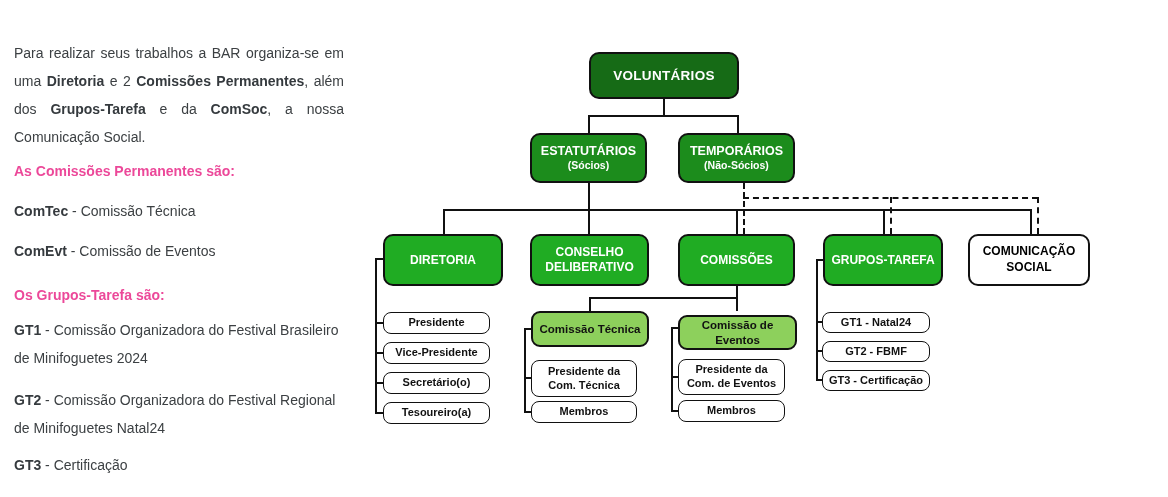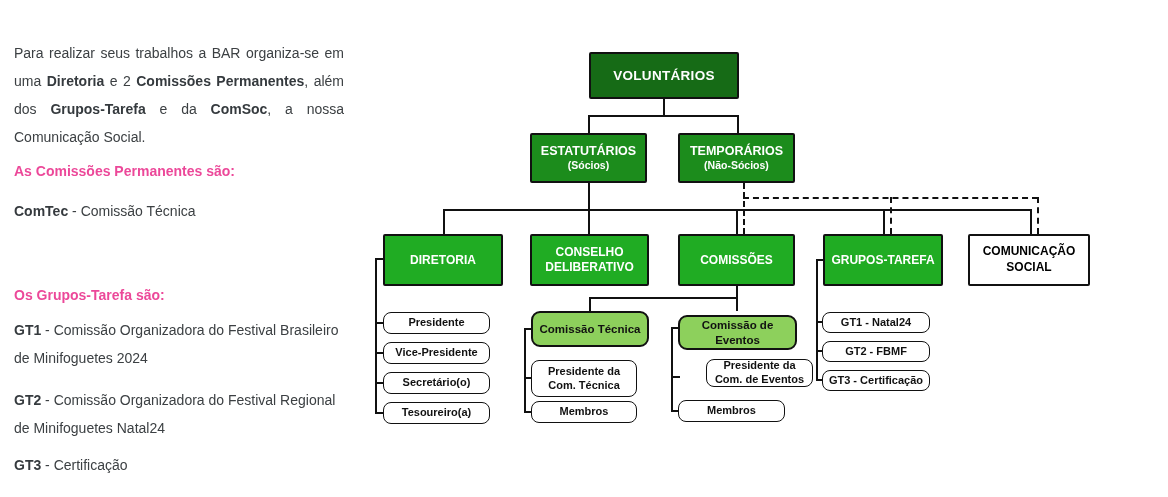--- a/index.html
+++ b/index.html
@@ -6,21 +6,21 @@
   .screen{position:relative;width:1168px;height:497px;background:#ffffff;overflow:hidden;
           font-family:"Liberation Sans", sans-serif;}
   
   .lp{position:absolute;left:14px;width:330px;color:#3c4043;font-size:14px;line-height:28px;}
   .lp b{font-weight:700;color:#353a3e;}
   .intro{text-align:justify;}
   .h-green{color:#ec4899;font-weight:700;}
   
   .node{position:absolute;box-sizing:border-box;display:flex;flex-direction:column;
         align-items:center;justify-content:center;text-align:center;font-weight:700;
-        border:2px solid #111;border-radius:2px;padding:2px 5px;}
+        border:2px solid #111;border-radius:10px;padding:2px 5px;}
   .n-root{background:#166b16;color:#fff;font-size:13.5px;letter-spacing:.3px;}
   .n-l2{background:#1c8c1c;color:#fff;font-size:12.5px;line-height:1.25;}
   .n-l2 .sub{font-size:10.5px;}
   .n-l3{background:#20ac23;color:#fff;font-size:12px;line-height:1.25;}
   .n-white{background:#fff;color:#000000;font-size:12px;line-height:1.3;}
   .n-light{background:#8dd05c;color:#111;font-size:11.5px;line-height:1.25;border-radius:9px;}
   .n-sub{background:#fff;color:#111;font-size:11px;line-height:1.25;
          border:1.5px solid #111;border-radius:8px;}
   
   .lh{position:absolute;height:0;border-top:2px solid #111;}
@@ -32,20 +32,21 @@
 <body>
 
 <div class="screen">
 
   <div class="lp intro" style="top:39px"><span>Para realizar seus trabalhos a BAR organiza-se em uma </span><b>Diretoria</b><span> e 2 </span><b>Comissões Permanentes</b><span>, além dos </span><b>Grupos-Tarefa</b><span> e da </span><b>ComSoc</b><span>, a nossa Comunicação Social.</span></div>
 
   <div class="lp h-green" style="top:157px">As Comissões Permanentes são:</div>
 
   <div class="lp" style="top:197px"><b>ComTec</b><span> - Comissão Técnica</span></div>
 
+  <div class="lp" style="top:237px"><b>ComEvt</b><span> - Comissão de Eventos</span></div>
 
   <div class="lp h-green" style="top:281px">Os Grupos-Tarefa são:</div>
 
   <div class="lp" style="top:316px"><b>GT1</b><span> - Comissão Organizadora do Festival Brasileiro de Minifoguetes 2024</span></div>
 
   <div class="lp" style="top:386px"><b>GT2</b><span> - Comissão Organizadora do Festival Regional de Minifoguetes Natal24</span></div>
 
   <div class="lp" style="top:451px"><b>GT3</b><span> - Certificação</span></div>
 
   <div class="lv" style="left:663px;top:99px;height:17px"></div>
@@ -140,21 +141,21 @@
   <div class="node n-sub" style="left:531px;top:360px;width:106px;height:37px">
     <span>Presidente da Com. Técnica</span>
   </div>
   <div class="node n-sub" style="left:531px;top:401px;width:106px;height:22px">
     <span>Membros</span>
   </div>
 
   <div class="node n-light" style="left:678px;top:315px;width:119px;height:35px">
     <span>Comissão de Eventos</span>
   </div>
-  <div class="node n-sub" style="left:706px;top:359px;width:107px;height:28px">
+  <div class="node n-sub" style="left:678px;top:359px;width:107px;height:36px">
     <span>Presidente da Com. de Eventos</span>
   </div>
   <div class="node n-sub" style="left:678px;top:400px;width:107px;height:22px">
     <span>Membros</span>
   </div>
 
   <div class="node n-sub" style="left:822px;top:312px;width:108px;height:21px">
     <span>GT1 - Natal24</span>
   </div>
   <div class="node n-sub" style="left:822px;top:341px;width:108px;height:21px">

